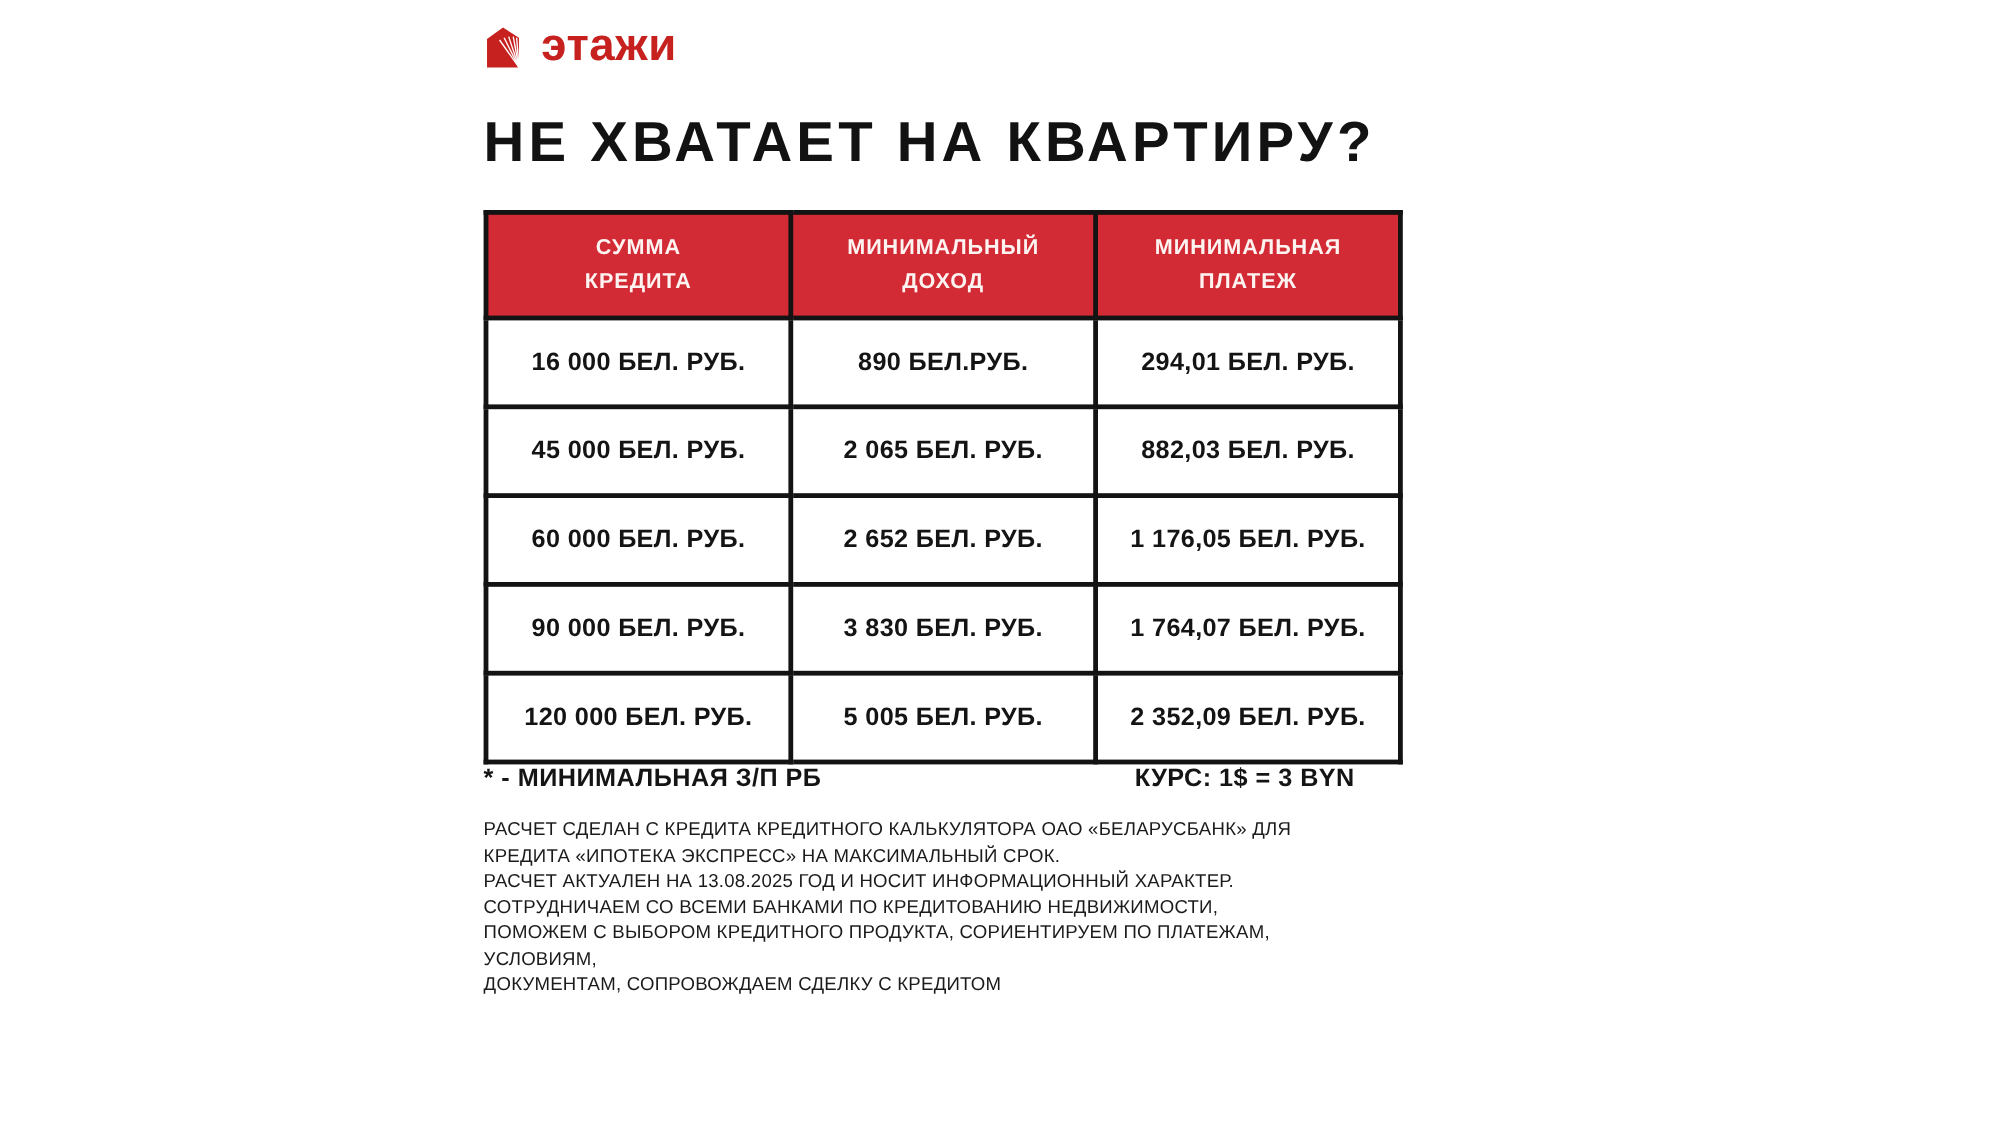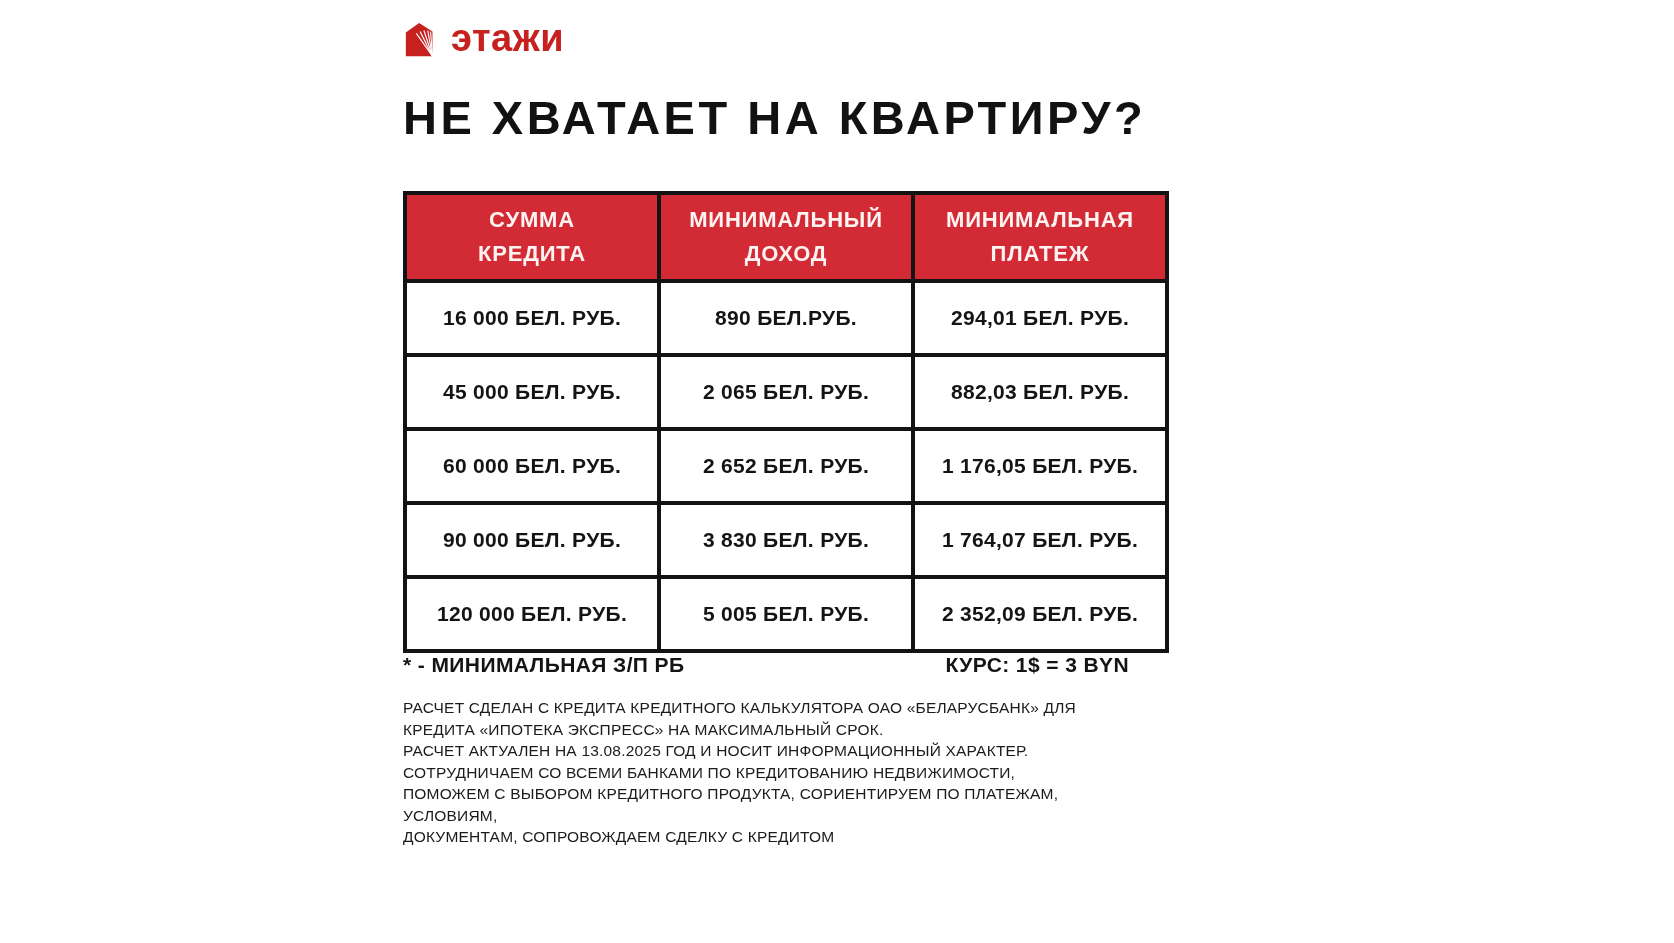--- a/index.html
+++ b/index.html
@@ -32,38 +32,38 @@
     letter-spacing: 0.5px;
     line-height: 1;
     padding-bottom: 4px;
   }
   
   .title {
     font-size: 47px;
     font-weight: 800;
     letter-spacing: 3.5px;
     color: #121212;
-    margin-bottom: 46px;
+    margin-bottom: 30px;
     white-space: nowrap;
   }
   
   table.credit-table {
     width: 766px;
     border-collapse: collapse;
     table-layout: fixed;
   }
   .credit-table th, .credit-table td {
     border: 4px solid #131313;
     text-align: center;
     vertical-align: middle;
   }
   .credit-table th {
     background: var(--accent-red, #d22b35);
     color: #fdf3f1;
-    font-size: 22px;
+    font-size: 18px;
     font-weight: 700;
     letter-spacing: 0.8px;
     height: 88px;
     line-height: 1.55;
   }
   .credit-table td {
     background: #ffffff;
     color: #141414;
     font-size: 21px;
     font-weight: 700;

